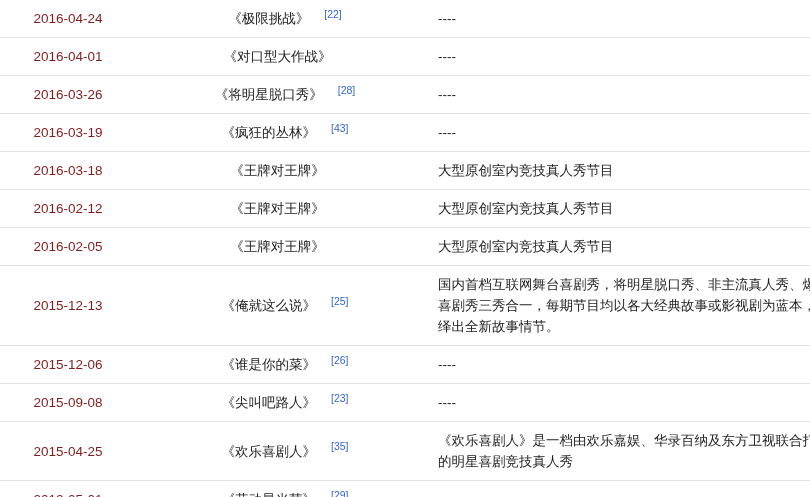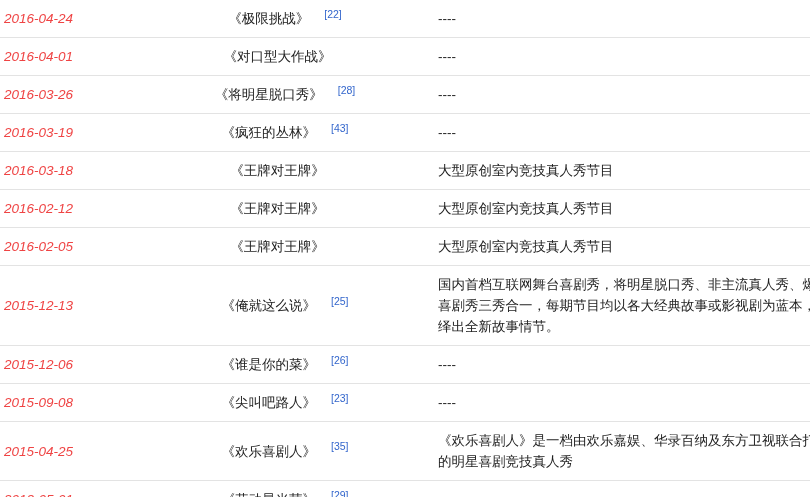--- a/index.html
+++ b/index.html
@@ -24,24 +24,23 @@
   }
   .wiki-table td {
     padding: 8px 4px;
     font-size: 13.5px;
     line-height: 21px;
     vertical-align: middle;
     border: 0;
   }
   .col-date {
     width: 128px;
-    text-align: left;
-    color: #ef4444;
+    text-align: center;
+    color: #7f1d1d;
     white-space: nowrap;
-    font-style: italic;
   }
   .col-title {
     width: 290px;
     text-align: center;
     color: #222222;
     padding-left: 6px;
     padding-right: 6px;
   }
   .col-desc {
     width: 392px;

